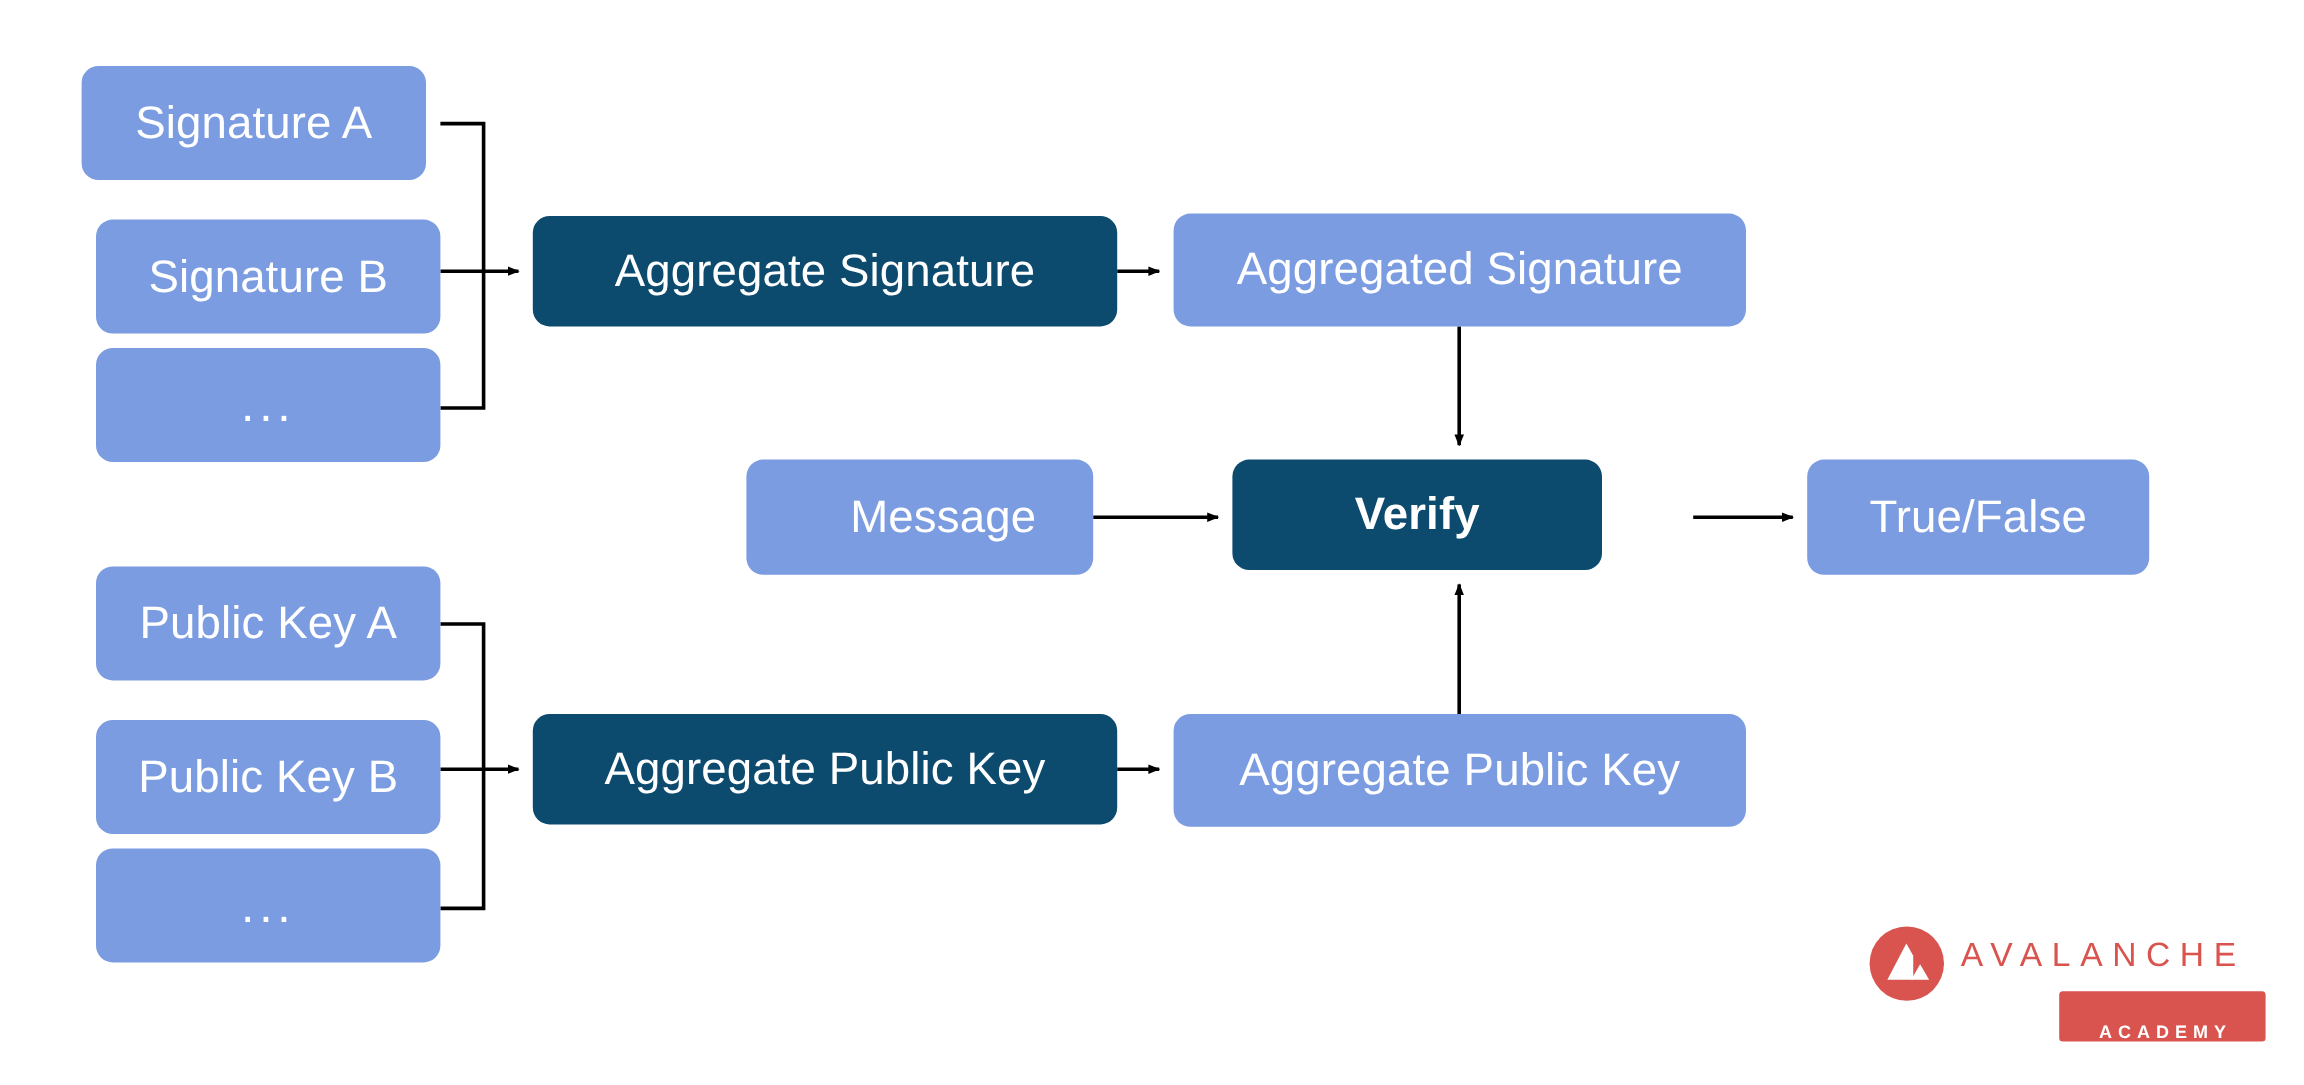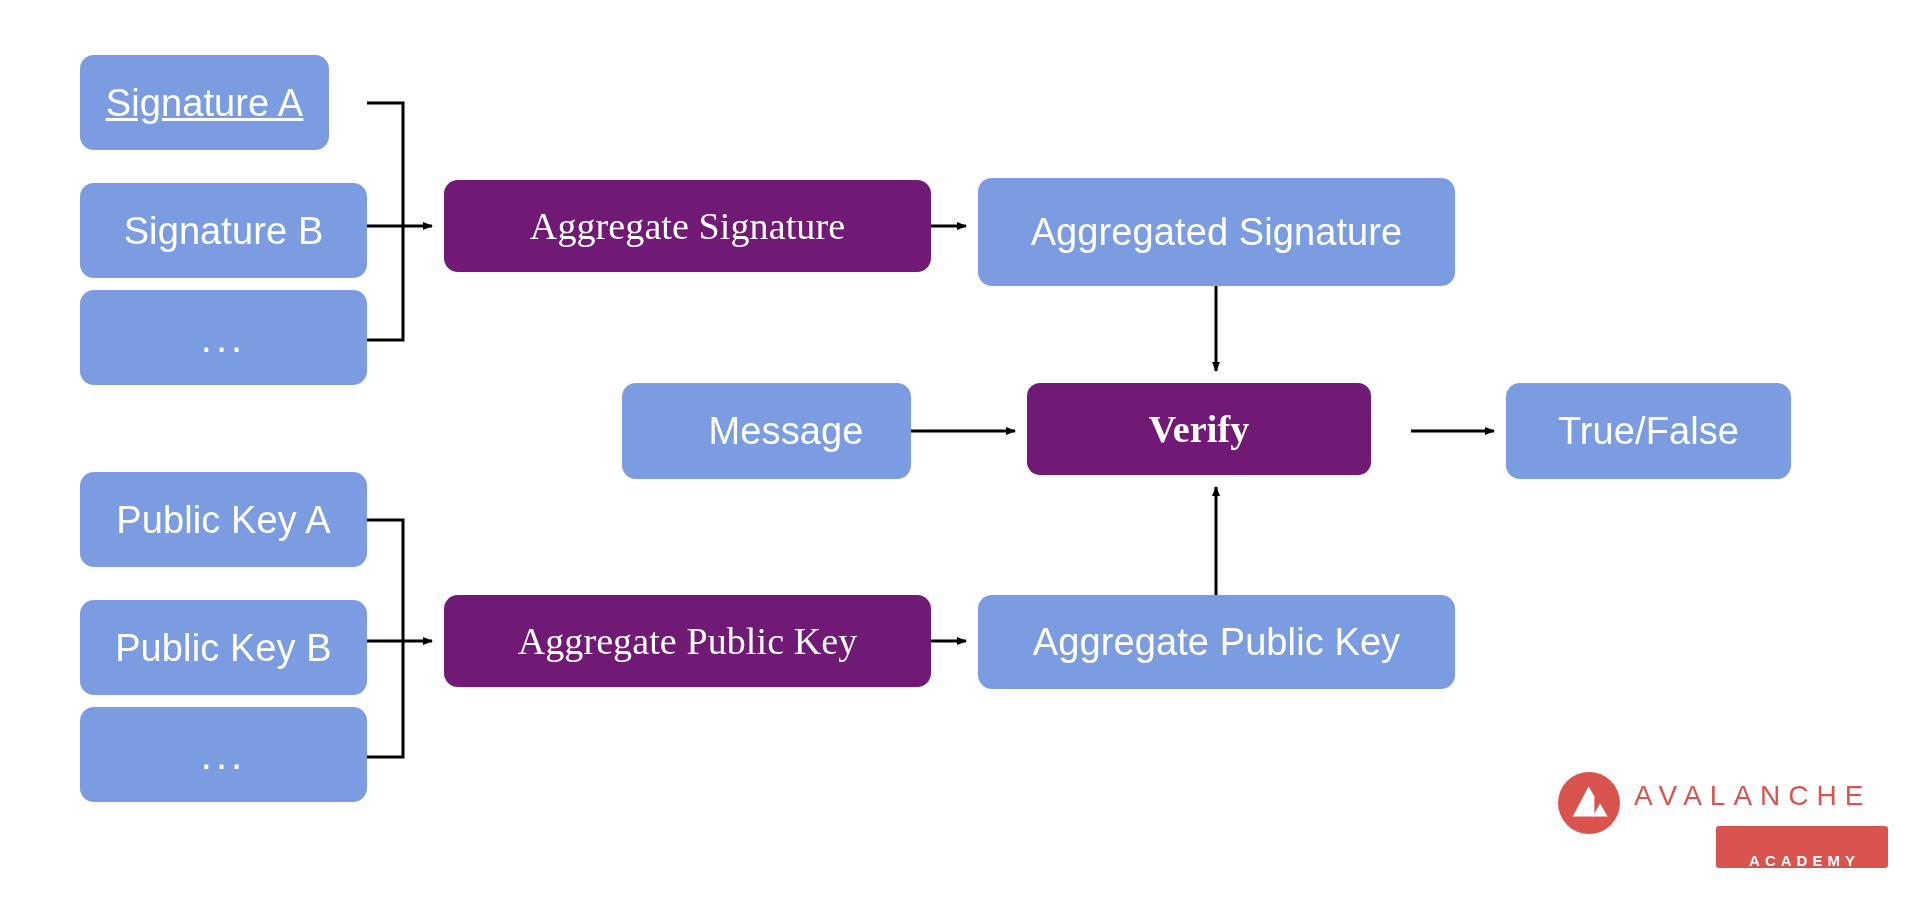--- a/index.html
+++ b/index.html
@@ -27,21 +27,21 @@
     justify-content: center;
     color: #ffffff;
     font-size: 38px;
     font-weight: 400;
     line-height: 1;
     letter-spacing: 0.1px;
     white-space: nowrap;
     -webkit-font-smoothing: antialiased;
   }
   .node.blue  { background: #7b9ce0; }
-  .node.red   { background: #701a75; font-family: Liberation Serif, serif; }
+  .node.red   { background: #0c4a6e; }
   .node.bold  { font-weight: 700; }
   .node.dots  { font-size: 40px; letter-spacing: 4px; }
 
   svg#wires {
     position: absolute;
     left: 0;
     top: 0;
     width: 1920px;
     height: 904px;
     pointer-events: none;
@@ -132,45 +132,45 @@
     <path d="M1411,431 L1494,431" fill="none" stroke="#000000" stroke-width="3" marker-end="url(#arrowRight)"></path>
 
     <path d="M367,520 L403,520 L403,641" fill="none" stroke="#000000" stroke-width="3"></path>
     <path d="M367,757 L403,757 L403,641" fill="none" stroke="#000000" stroke-width="3"></path>
     <path d="M367,641 L432,641" fill="none" stroke="#000000" stroke-width="3" marker-end="url(#arrowRight)"></path>
     <path d="M931,641 L966,641" fill="none" stroke="#000000" stroke-width="3" marker-end="url(#arrowRight)"></path>
 
     <path d="M1216,595 L1216,487" fill="none" stroke="#000000" stroke-width="3" marker-end="url(#arrowDown)"></path>
   </svg>
 
-  <div class="node blue" style="left:80px;  top:55px;  width:249px; height:95px;text-decoration:underline;">
+  <div class="node blue" style="left:68px;  top:55px;  width:287px; height:95px;">
     <span>Signature A</span>
   </div>
 
   <div class="node blue" style="left:80px;  top:183px; width:287px; height:95px;align-items:center;">
     <span>Signature B</span>
   </div>
 
   <div class="node blue dots" style="left:80px;  top:290px; width:287px; height:95px;">
     <span>...</span>
   </div>
 
   <div class="node red" style="left:444px; top:180px; width:487px; height:92px;">
     <span>Aggregate Signature</span>
   </div>
 
-  <div class="node blue" style="left:978px; top:178px; width:477px; height:108px;">
+  <div class="node blue" style="left:978px; top:178px; width:477px; height:94px;">
     <span>Aggregated Signature</span>
   </div>
 
   <div class="node blue" style="left:622px; top:383px; width:289px; height:96px;padding-left:39px;">
     <span>Message</span>
   </div>
 
-  <div class="node red bold" style="left:1027px;top:383px; width:344px; height:92px;border-radius:13px;">
+  <div class="node red bold" style="left:1027px;top:383px; width:308px; height:92px;">
     <span>Verify</span>
   </div>
 
   <div class="node blue" style="left:1506px;top:383px; width:285px; height:96px;">
     <span>True/False</span>
   </div>
 
   <div class="node blue" style="left:80px;  top:472px; width:287px; height:95px;">
     <span>Public Key A</span>
   </div>

